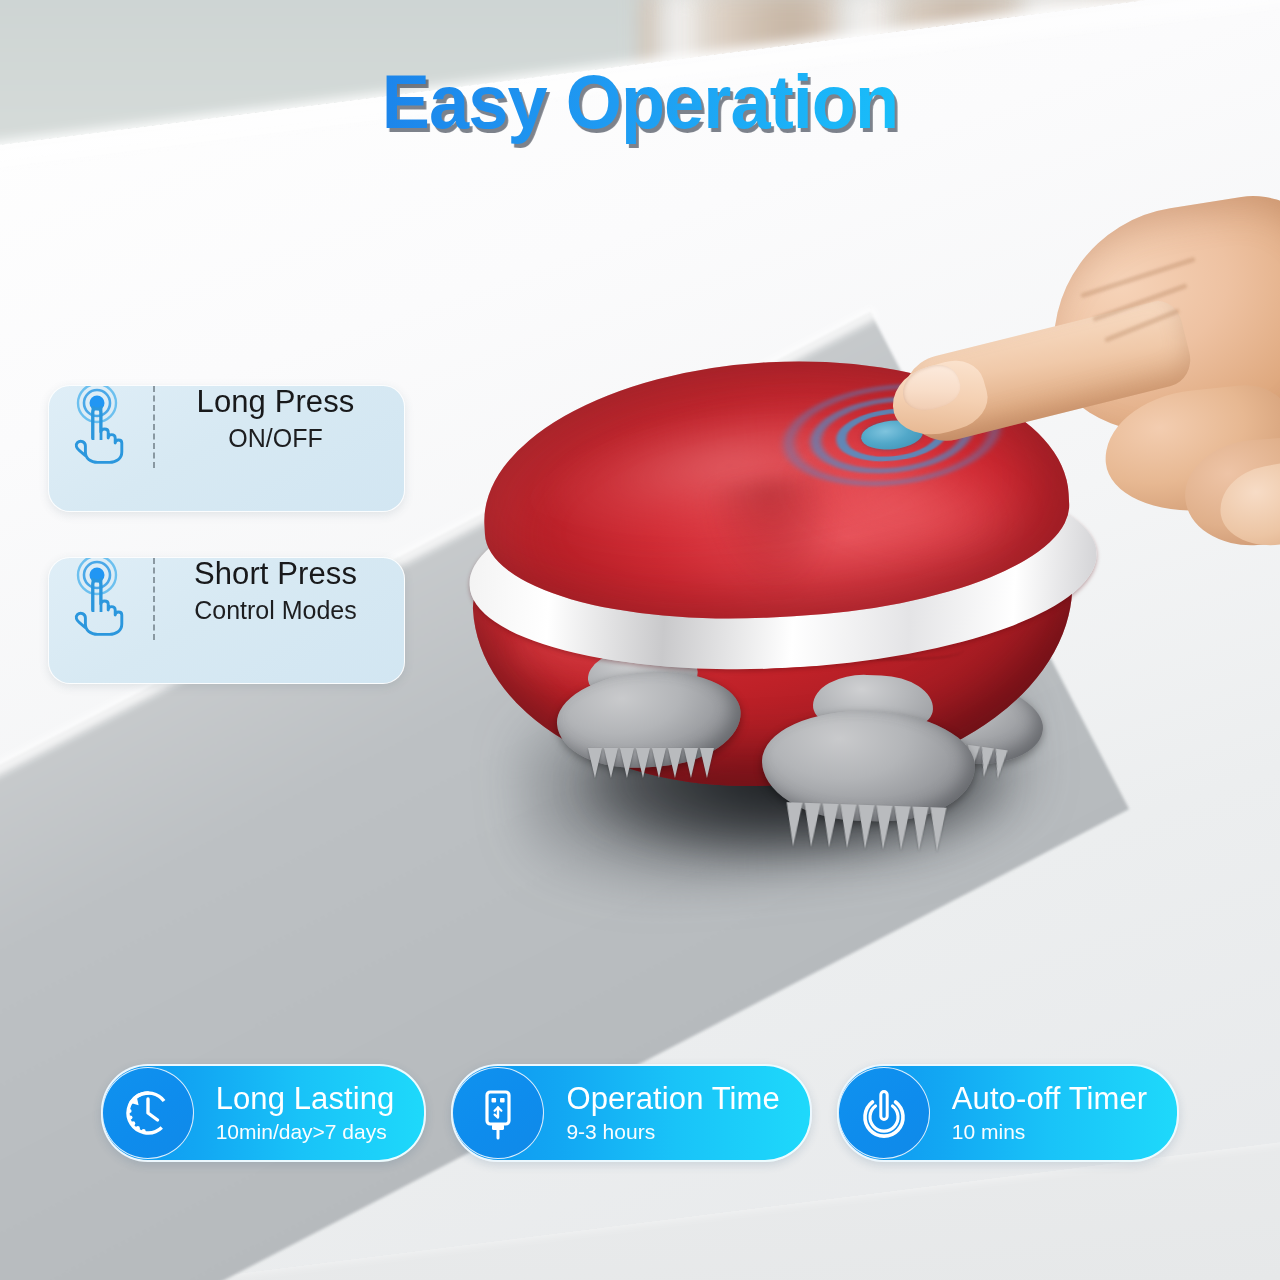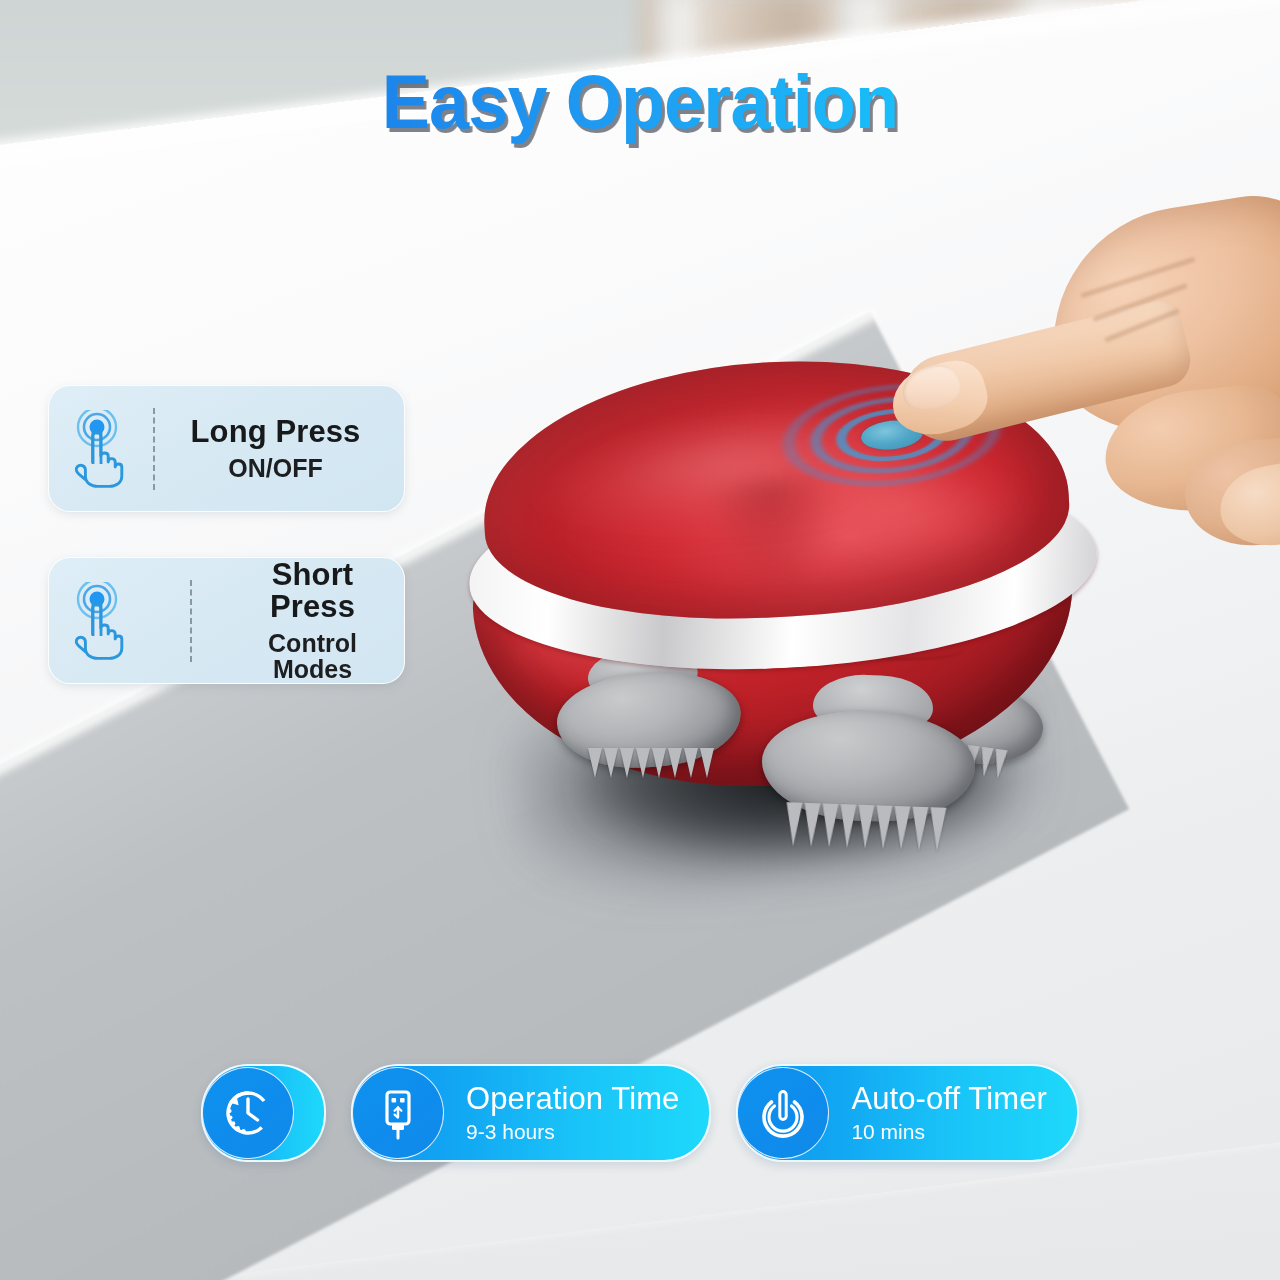--- a/index.html
+++ b/index.html
@@ -147,25 +147,24 @@
   .info-card {
     position: absolute;
     left: 48px;
     width: 355px;
     height: 125px;
     border-radius: 22px;
     background: linear-gradient(150deg, #dfeef7 0%, #d7e9f3 45%, #d2e6f2 100%);
     border: 1.5px solid rgba(255,255,255,.9);
     box-shadow: 0 3px 10px rgba(70,90,110,.13);
     display: flex;
-    align-items: center;
-    font-weight: bold;
+    align-items: flex-start;
   }
   .info-card.card1 { top: 385px; }
-  .info-card.card2 { top: 557px; gap: 37px; }
+  .info-card.card2 { top: 557px; }
 
   .tap-icon-wrap {
     width: 104px;
     display: flex;
     align-items: center;
     justify-content: center;
     flex: 0 0 auto;
   }
   .card-divider {
     width: 0;
@@ -678,20 +677,24 @@
           <path d="M29 9 A20 20 0 0 0 12.2 18.4" stroke="#ffffff" stroke-width="3.4" fill="none" stroke-linecap="round"></path>
           <path d="M17.5 11.5 L11 18.8 L19.6 21.2 Z" fill="#ffffff"></path>
           <circle cx="10.5" cy="27" r="2.1" fill="#ffffff"></circle>
           <circle cx="11.4" cy="33.5" r="2.1" fill="#ffffff"></circle>
           <circle cx="14.2" cy="39.4" r="2.1" fill="#ffffff"></circle>
           <circle cx="18.8" cy="44.2" r="2.1" fill="#ffffff"></circle>
           <circle cx="24.6" cy="47.2" r="2.1" fill="#ffffff"></circle>
           <path d="M29 15 L29 29 L38.5 36" stroke="#ffffff" stroke-width="3.4" fill="none" stroke-linecap="round" stroke-linejoin="round"></path>
         </svg>
       </div>
+      <div class="badge-text">
+        <span class="badge-title">Long Lasting</span>
+        <span class="badge-sub">10min/day&gt;7 days</span>
+      </div>
     </div>
 
     <div class="badge">
       <div class="badge-circle">
         <svg width="56" height="58" viewBox="0 0 56 58" fill="none">
           <rect x="17" y="8" width="22" height="32" rx="3.2" stroke="#ffffff" stroke-width="3.2" fill="none"></rect>
           <rect x="21.5" y="14" width="4.6" height="4.6" rx="1" fill="#ffffff"></rect>
           <rect x="30" y="14" width="4.6" height="4.6" rx="1" fill="#ffffff"></rect>
           <path d="M28 23.5 L28 33" stroke="#ffffff" stroke-width="2.4" stroke-linecap="round"></path>
           <path d="M24.6 26.8 L28 23.5 L31.4 26.8" stroke="#ffffff" stroke-width="2.2" fill="none" stroke-linecap="round" stroke-linejoin="round"></path>

